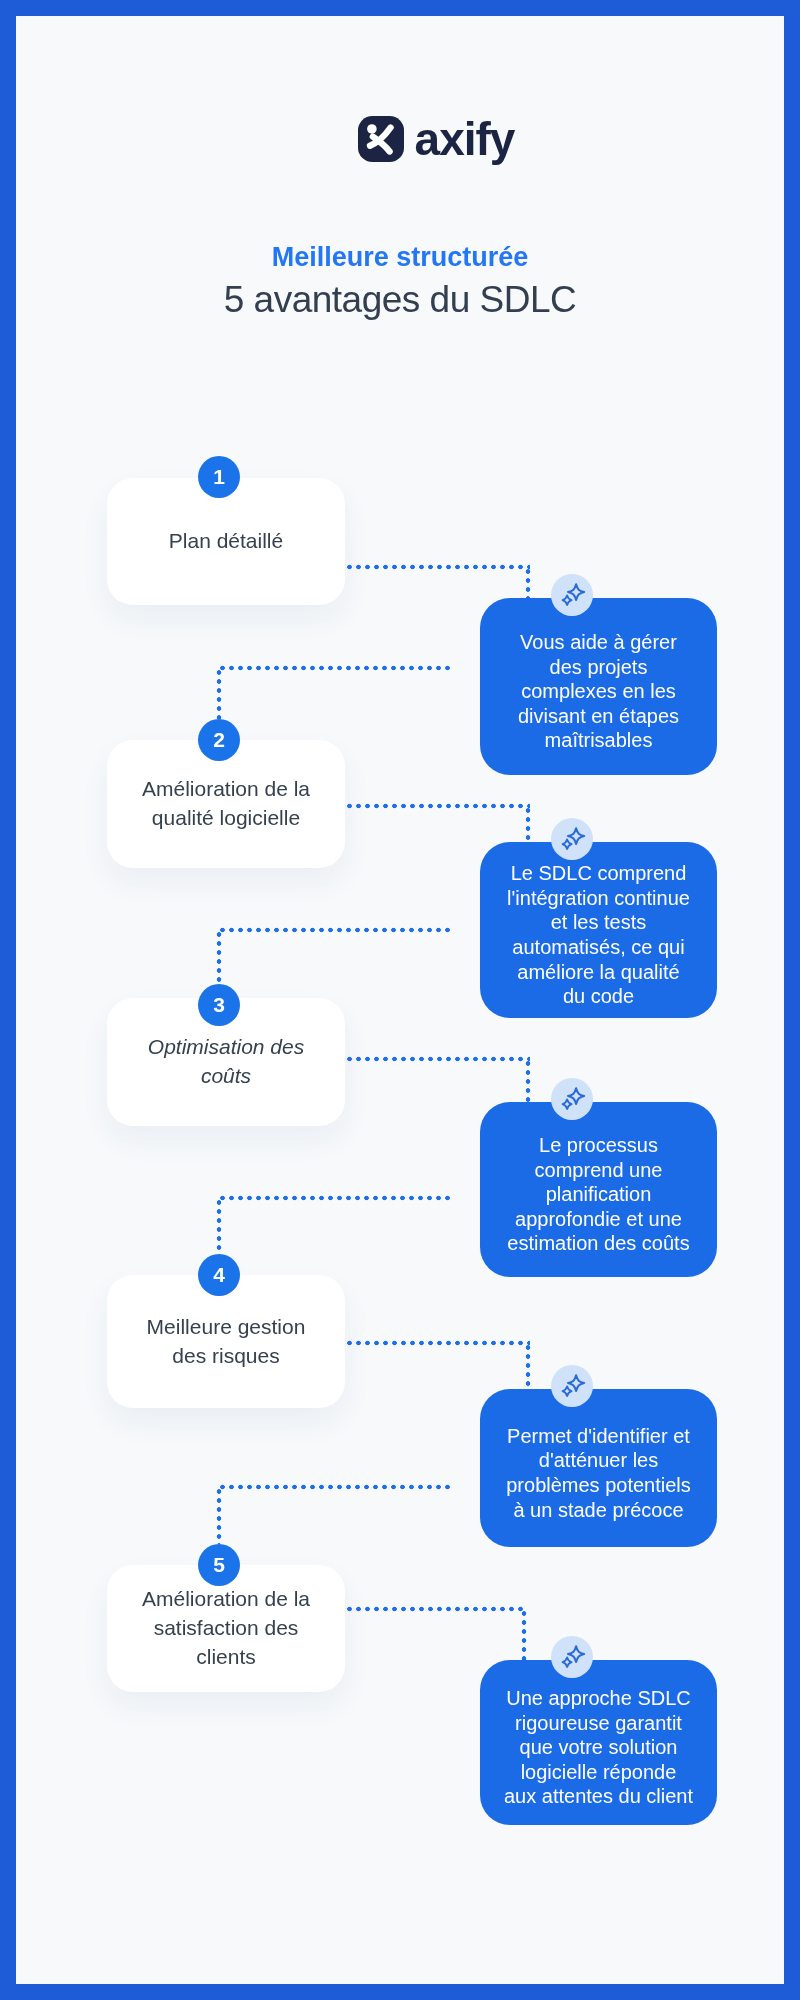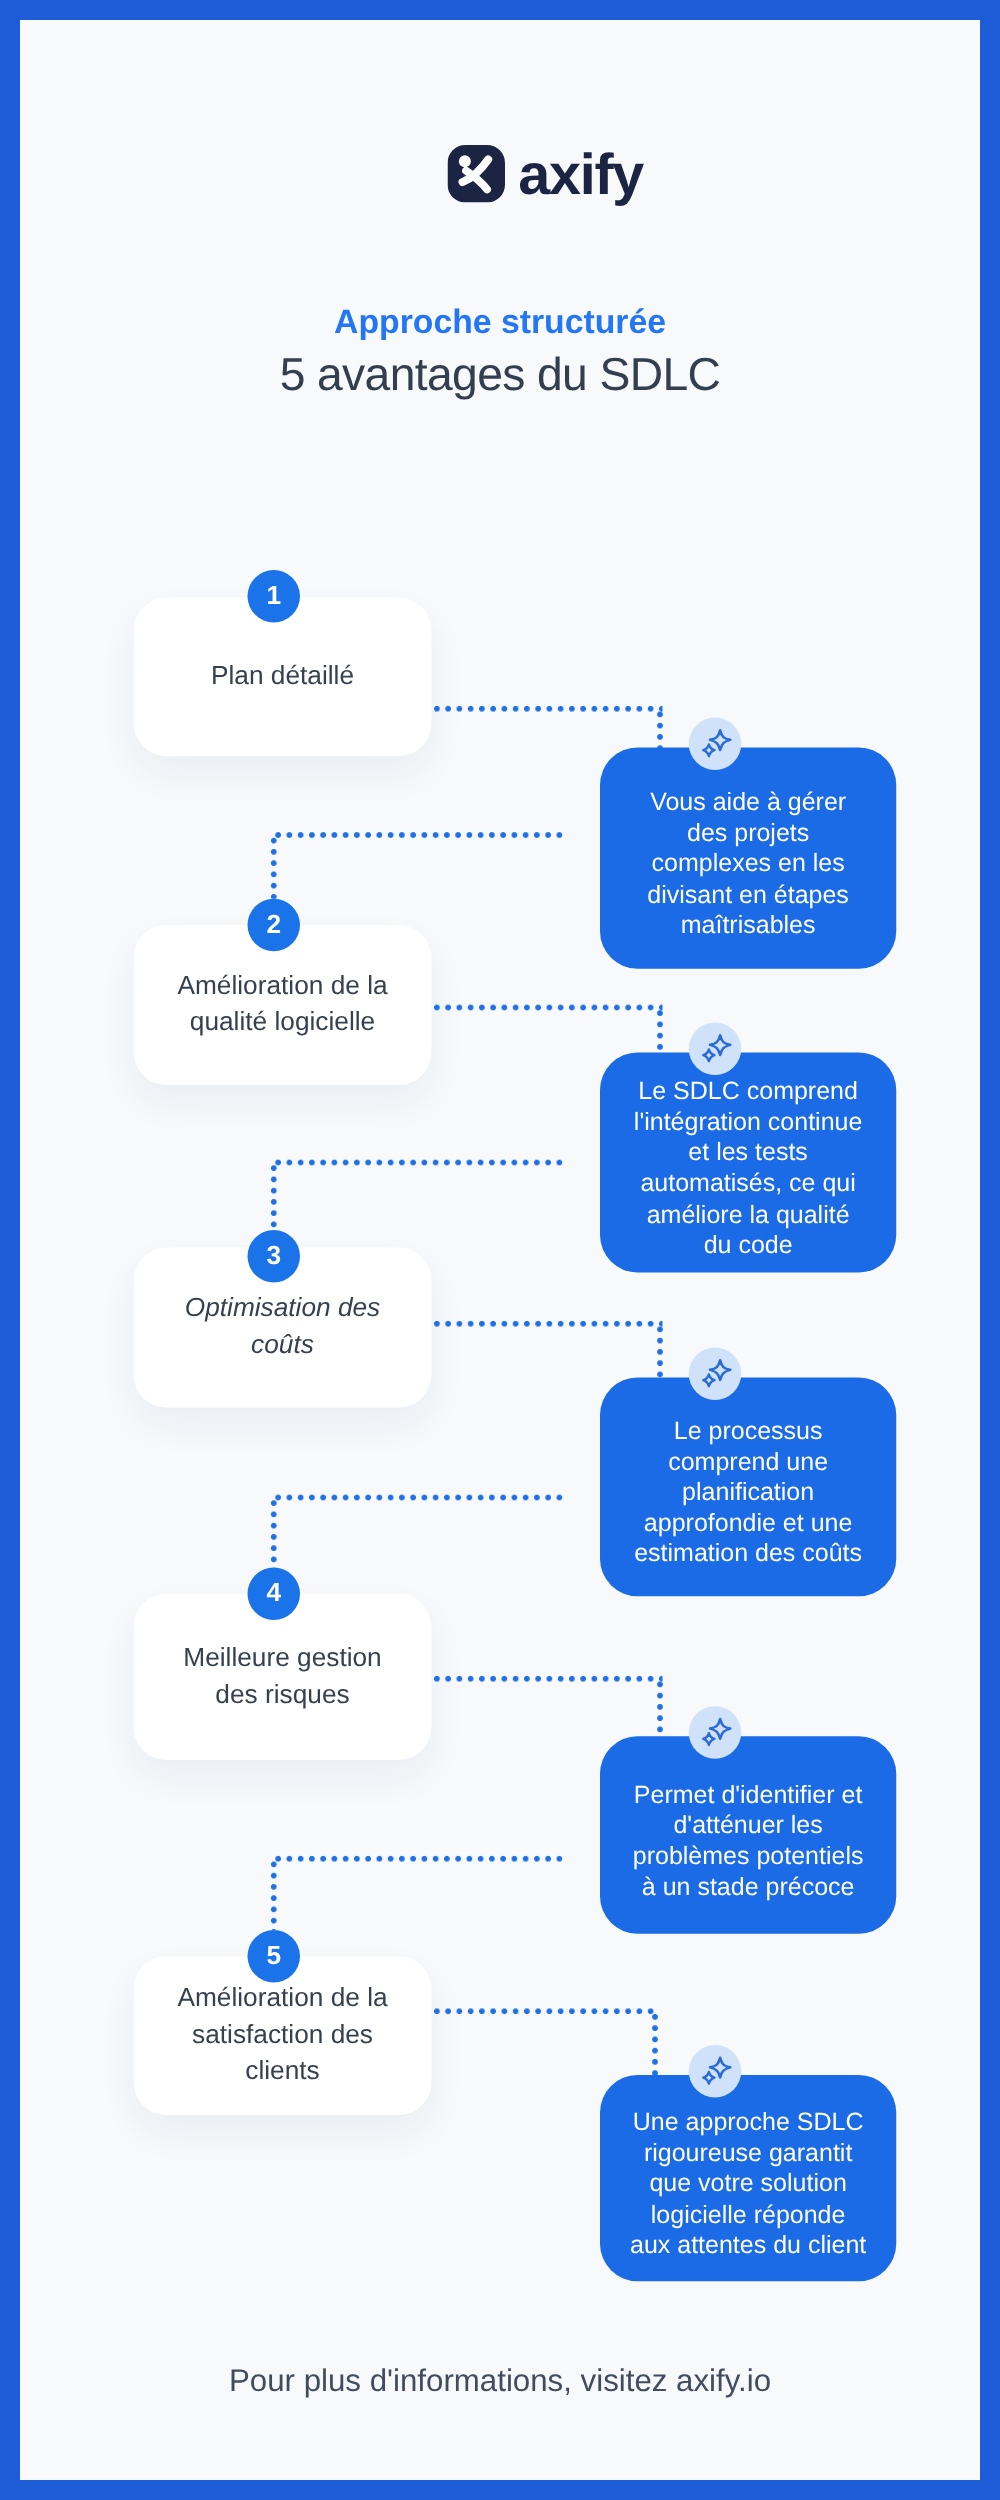--- a/index.html
+++ b/index.html
@@ -55,21 +55,21 @@
   <div class="logo-row">
     <svg class="logo-mark" viewBox="0 0 48 48">
       <rect x="0" y="0" width="48" height="48" rx="15" fill="#1B2442"></rect>
       <circle cx="14.5" cy="13.5" r="5" fill="#fff"></circle>
       <path d="M34,12 C27,22 20,28 12.5,31" stroke="#fff" stroke-width="6.6" stroke-linecap="round" fill="none"></path>
       <path d="M15.5,21.5 C22,26 28,30.5 33,37" stroke="#fff" stroke-width="6.6" stroke-linecap="round" fill="none"></path>
     </svg>
     <div class="logo-word">axify</div>
   </div>
 
-  <div class="kicker">Approche structurée</div>
+  <div class="kicker">Meilleure structurée</div>
   <div class="title">5 avantages du SDLC</div>
 
   <div class="badge" style="left:182px;top:440px;">
     <span>1</span>
   </div>
   <div class="white-card" style="left:91px;top:462px;width:238px;height:127px;">
     <span>Plan détaillé</span>
   </div>
   <div class="dh" style="left:329px;top:548px;width:185px;"></div>
   <div class="dv" style="left:509px;top:551px;height:32px;"></div>
@@ -156,16 +156,15 @@
   <div class="icon-circle" style="left:535px;top:1620px;">
     <svg width="27" height="27" viewBox="0 0 30 30">
       <path d="M19,2.5 C20.6,8.3 22.2,9.9 28,11 C22.2,12.6 20.6,14.2 19,20 C17.4,14.2 15.8,12.6 10,11 C15.8,9.9 17.4,8.3 19,2.5 Z" fill="none" stroke="#2B6AD9" stroke-width="2.3" stroke-linejoin="round"></path>
       <path d="M9,15 C9.9,18.3 11.2,19.3 14,20.2 C11.2,21.2 9.9,22.2 9,25.5 C8.1,22.2 6.8,21.2 4,20.2 C6.8,19.3 8.1,18.3 9,15 Z" fill="none" stroke="#2B6AD9" stroke-width="2.1" stroke-linejoin="round"></path>
     </svg>
   </div>
   <div class="blue-card" style="left:437px;top:1644px;width:237px;height:165px;">
     <span>Une approche SDLC rigoureuse garantit que votre solution logicielle réponde aux attentes du client</span>
   </div>
 
-  <div class="footer">Pour plus d'informations, visitez axify.io</div>
 
 </div>
 </div>
 
 </body></html>

